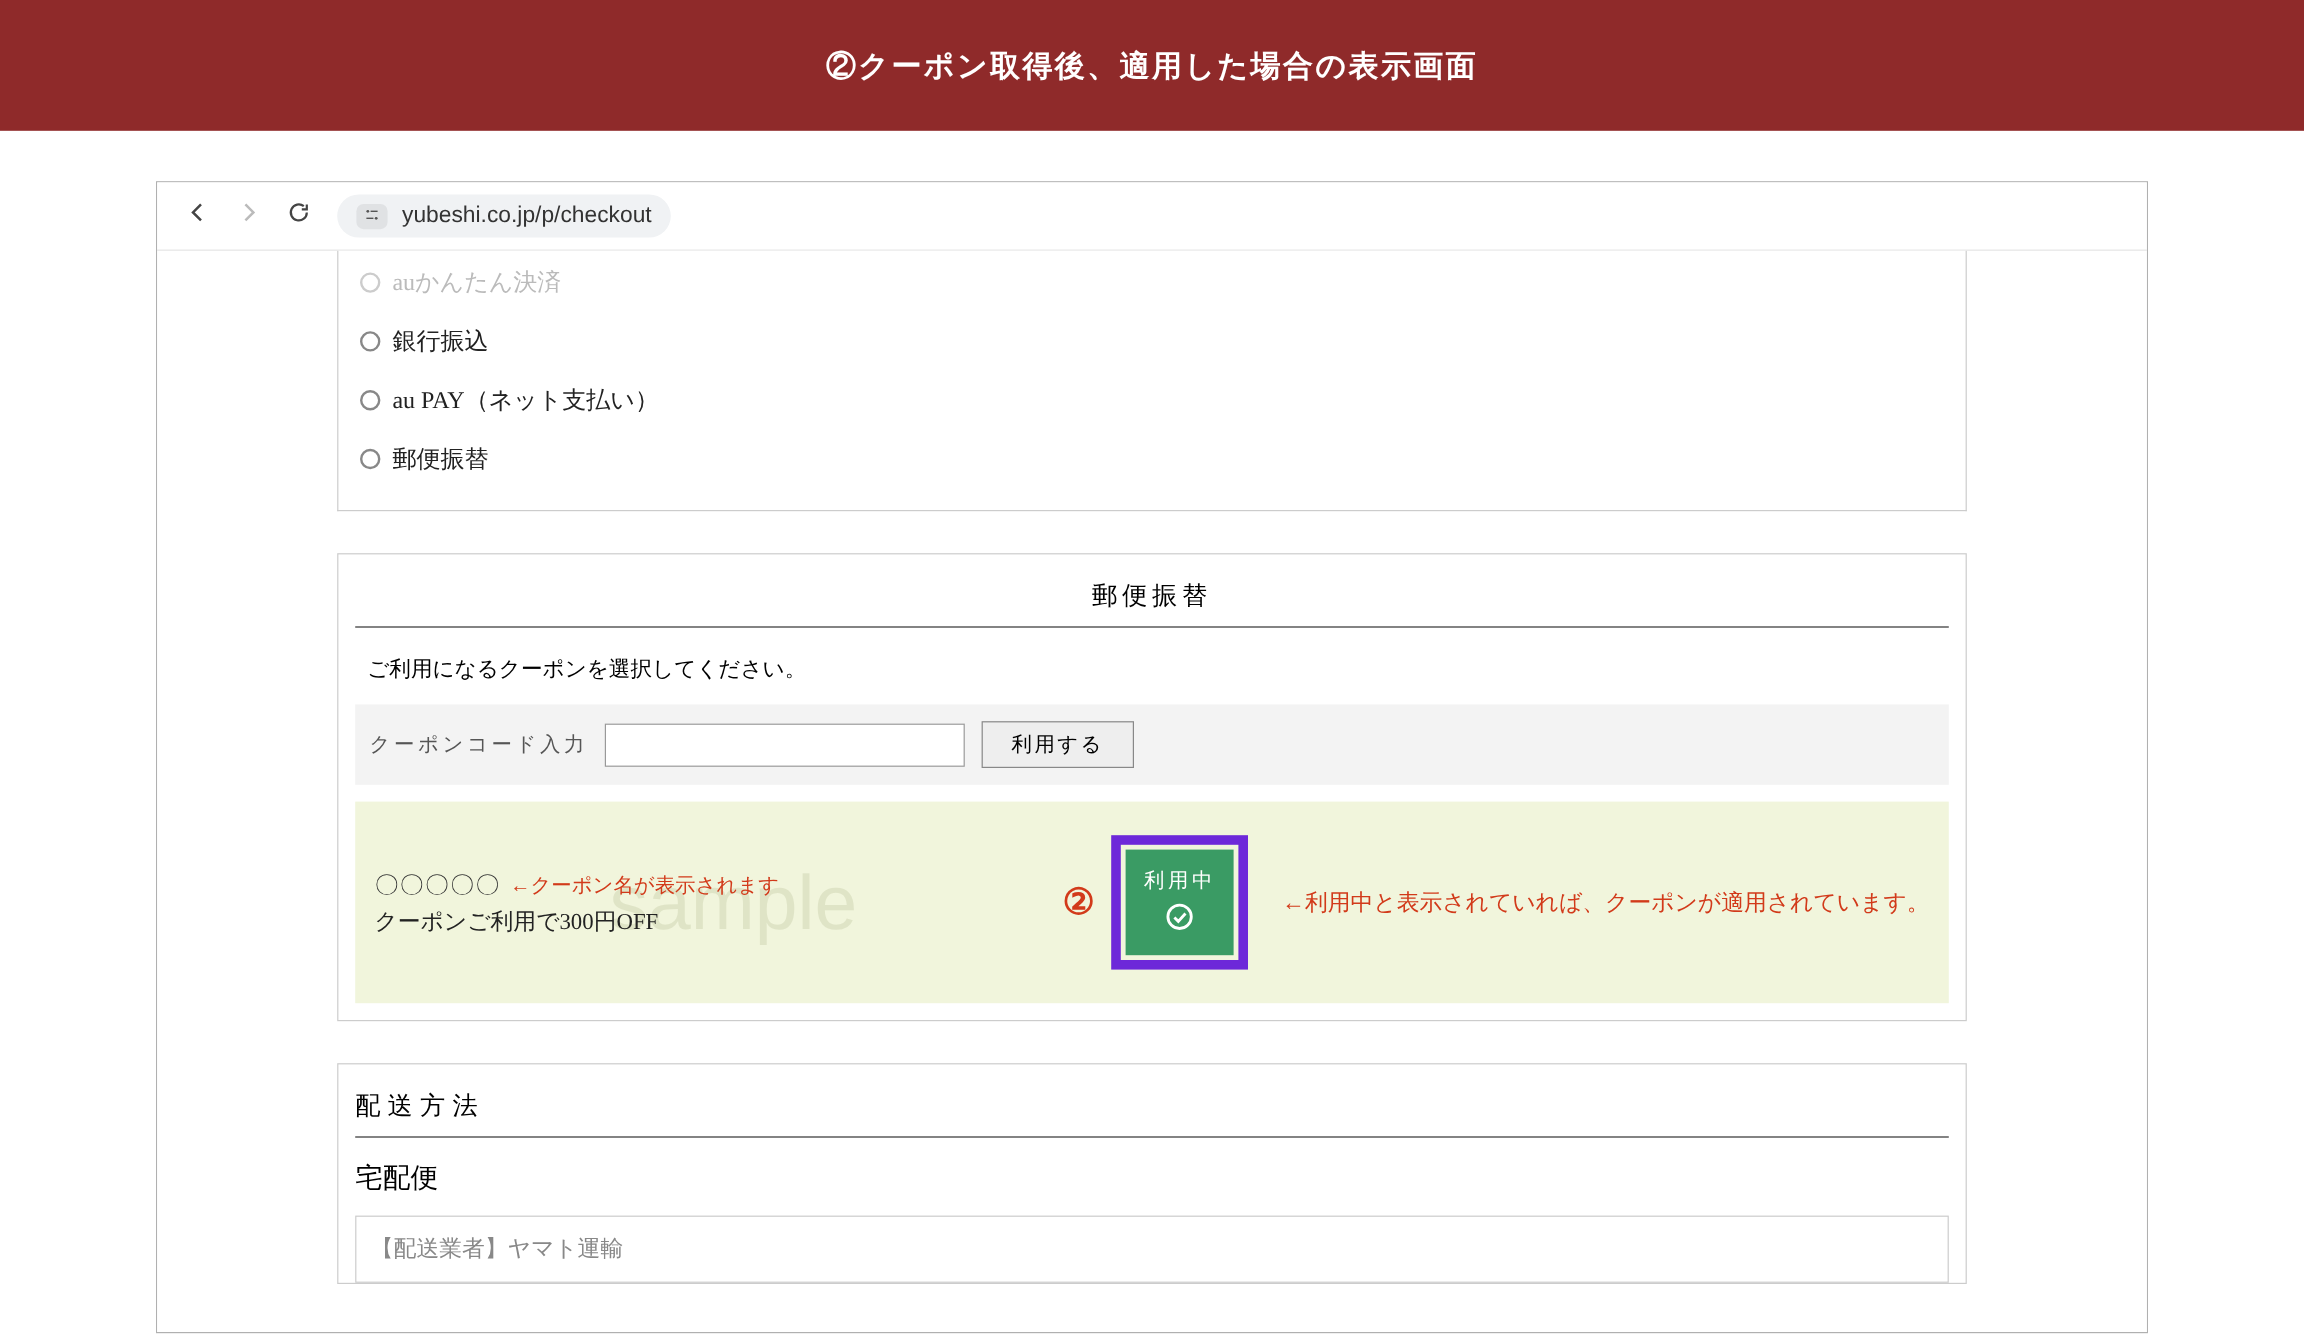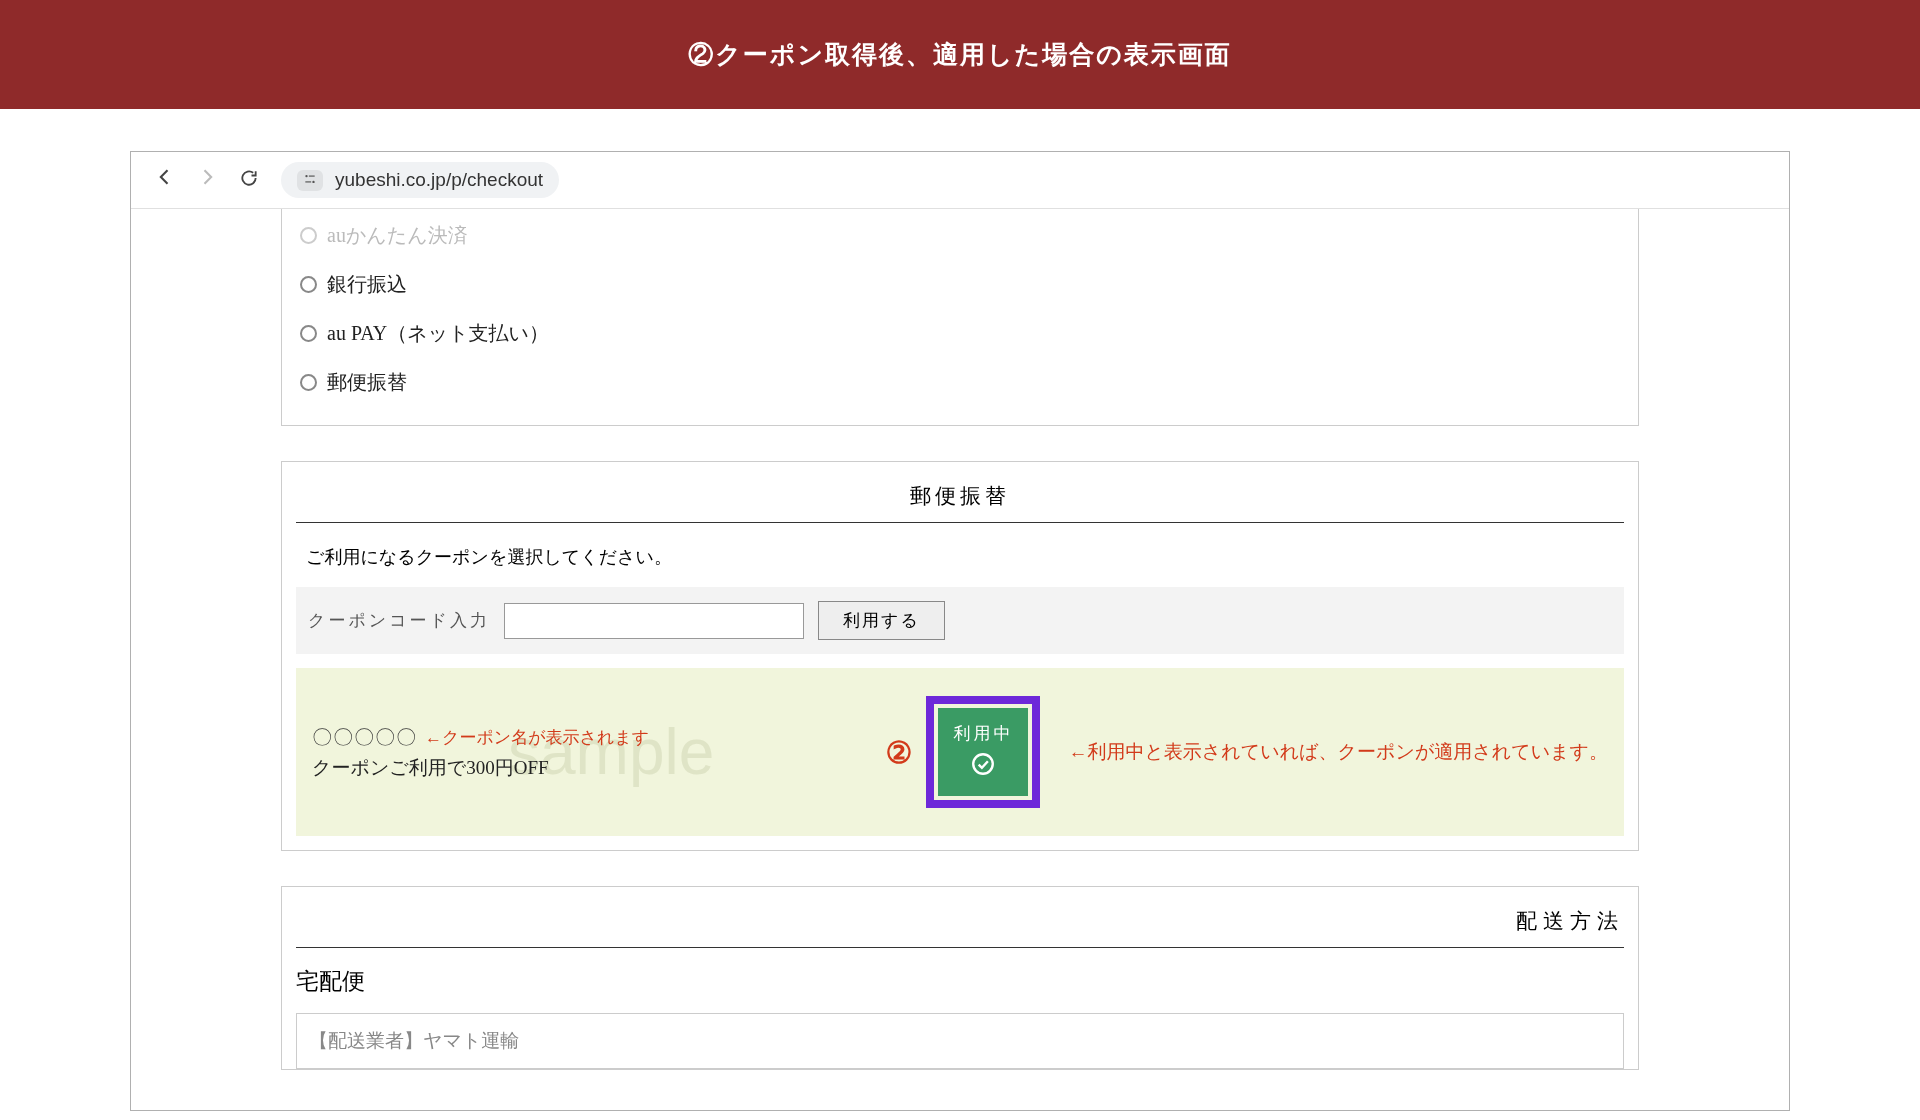--- a/index.html
+++ b/index.html
@@ -210,21 +210,21 @@
   .check-icon {
     width: 26px; height: 26px;
   }
   .right-annot {
     color: #d23a1a;
     font-size: 19px;
     margin-left: 28px;
     z-index: 1;
   }
   .ship-title {
-    text-align: right;
+    text-align: left;
     font-size: 21px;
     font-family: serif;
     letter-spacing: 6px;
     padding: 20px 0 12px 0;
     border-bottom: 1px solid #333;
     margin: 0 14px;
   }
   .ship-sub {
     font-size: 23px;
     font-family: serif;

